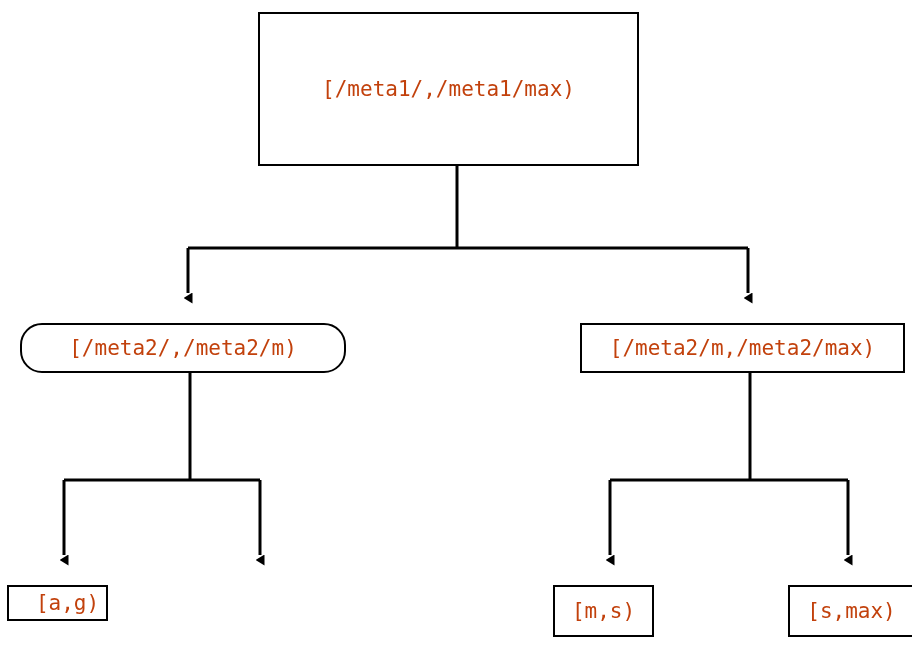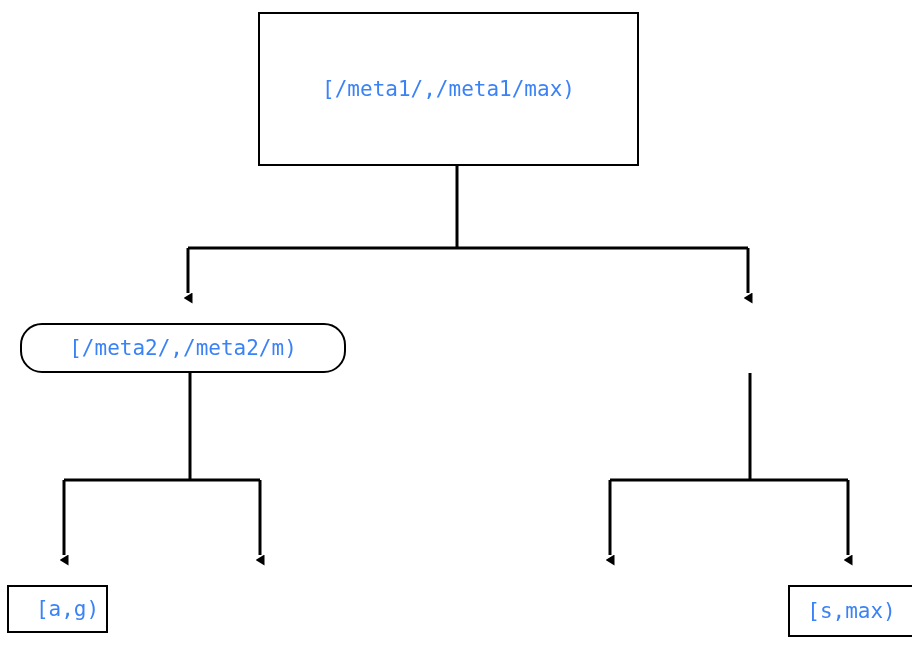--- a/index.html
+++ b/index.html
@@ -25,21 +25,21 @@
     pointer-events: none;
   }
   .node-box {
     position: absolute;
     box-sizing: border-box;
     border: 2px solid #000000;
     background: #ffffff;
     display: flex;
     align-items: center;
     justify-content: center;
-    color: #3b82f6;
+    color: #c2410c;
     white-space: pre;
     z-index: 2;
   }
   .node-label {
     display: block;
     line-height: 1;
     letter-spacing: 0px;
   }
   .level-0 .node-label { font-size: 21px; }
   .level-1 .node-label { font-size: 21px; }
@@ -80,24 +80,30 @@
   </svg>
 
   <div class="node-box level-0" style="left:258px; top:12px; width:381px; height:154px;">
     <span class="node-label">[/meta1/,/meta1/max)</span>
   </div>
 
   <div class="node-box level-1" style="left:20px; top:323px; width:326px; height:50px;border-radius:22px;">
     <span class="node-label">[/meta2/,/meta2/m)</span>
   </div>
 
+  <div class="node-box level-1" style="left:580px; top:323px; width:325px; height:50px;">
+    <span class="node-label">[/meta2/m,/meta2/max)</span>
+  </div>
 
-  <div class="node-box level-2" style="left:7px; top:585px; width:101px; height:48px;padding-left:20px;">
+  <div class="node-box level-2" style="left:7px; top:585px; width:101px; height:36px;padding-left:20px;">
     <span class="node-label">[a,g)</span>
   </div>
 
 
+  <div class="node-box level-2" style="left:553px; top:585px; width:101px; height:52px;">
+    <span class="node-label">[m,s)</span>
+  </div>
 
   <div class="node-box level-2" style="left:788px; top:585px; width:127px; height:52px;">
     <span class="node-label">[s,max)</span>
   </div>
 
 </div>
 
 </body></html>

